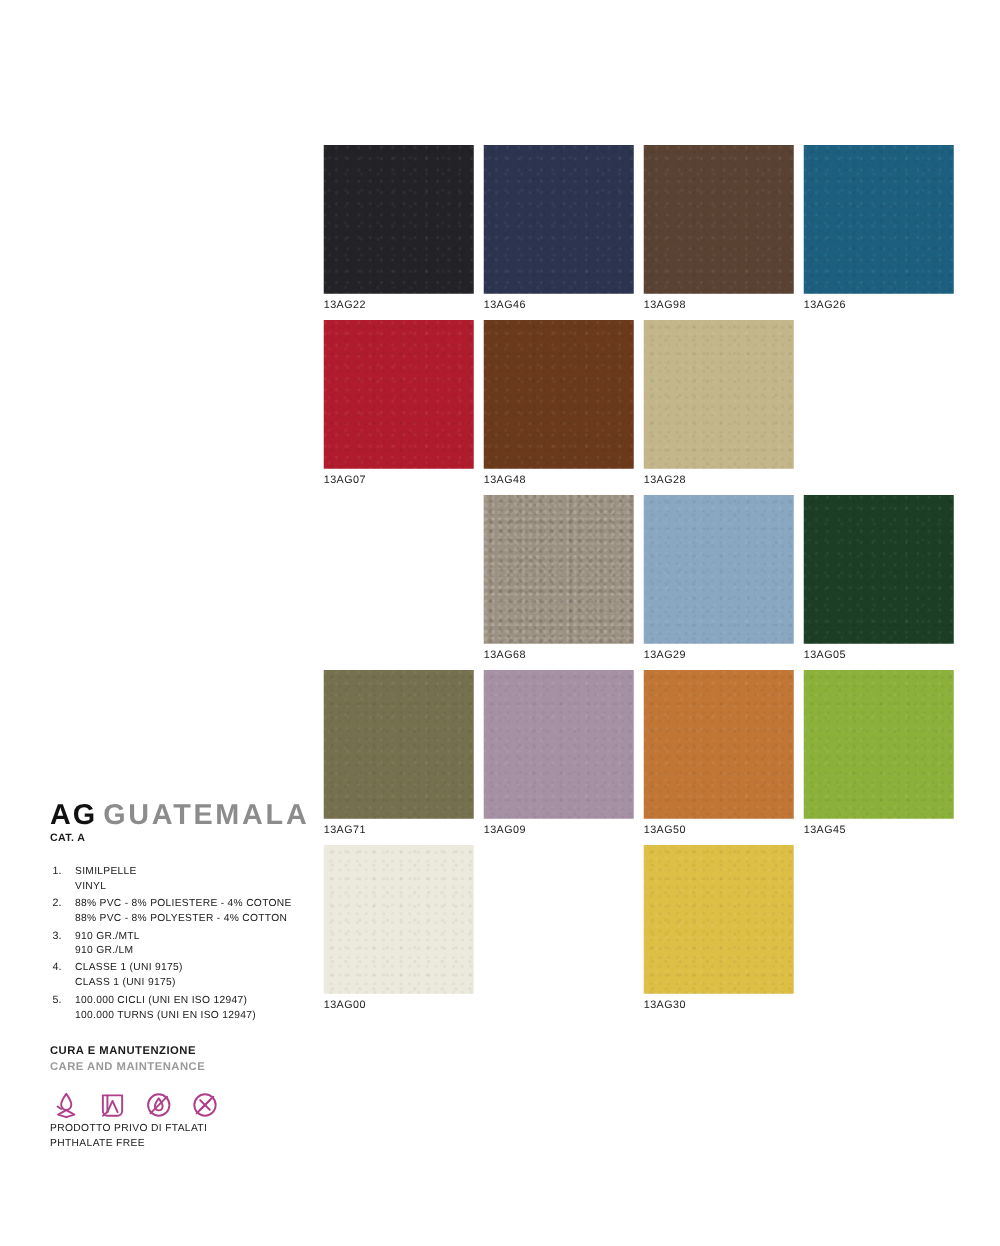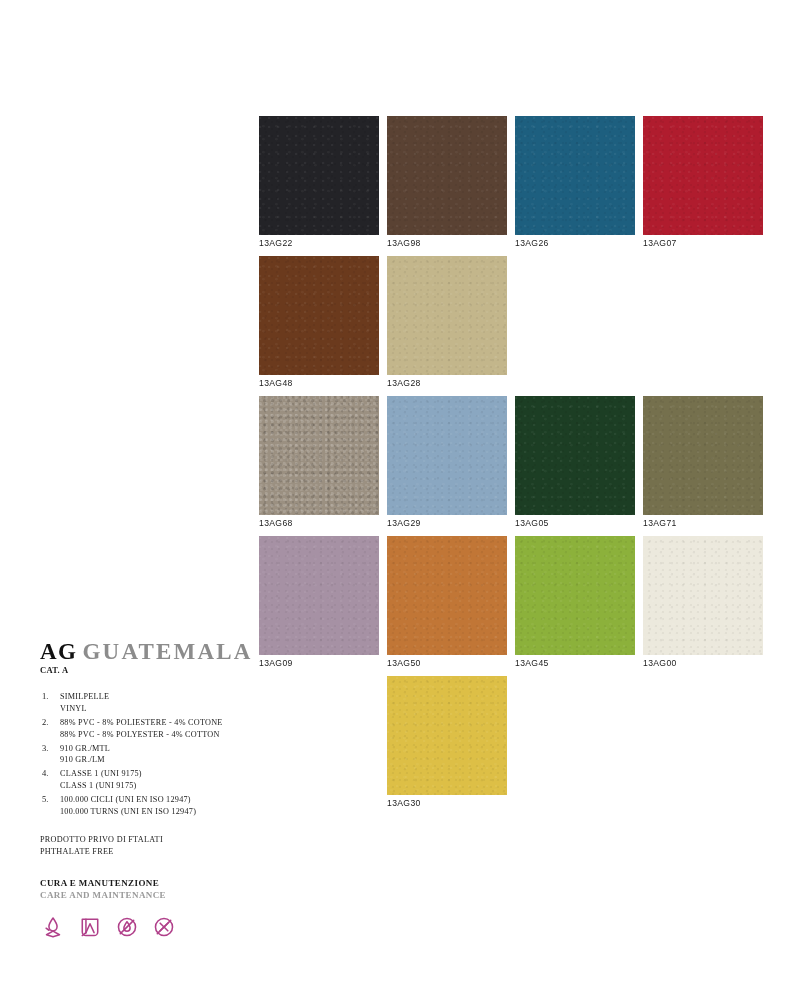--- a/index.html
+++ b/index.html
@@ -15,21 +15,20 @@
     overflow: hidden;
     position: relative;
   }
 
   
   #info-panel {
     position: absolute;
     left: 40px;
     top: 640px;
     width: 210px;
-    font-family: Liberation Serif, serif;
   }
 
   #brand-title {
     font-size: 23px;
     line-height: 1;
     white-space: nowrap;
     margin-bottom: 2px;
   }
   #brand-code {
     font-weight: bold;
@@ -210,25 +209,20 @@
       <span class="spec-it">CLASSE 1 (UNI 9175)</span>
       <span class="spec-en">CLASS 1 (UNI 9175)</span>
     </li>
     <li class="spec-item">
       <span class="spec-num">5.</span>
       <span class="spec-it">100.000 CICLI (UNI EN ISO 12947)</span>
       <span class="spec-en">100.000 TURNS (UNI EN ISO 12947)</span>
     </li>
   </ul>
 
-  <div id="phthalate-block">
-    <span class="phthalate-line">PRODOTTO PRIVO DI FTALATI</span>
-    <span class="phthalate-line">PHTHALATE FREE</span>
-  </div>
-
   <div>
     <span id="care-heading-it">CURA E MANUTENZIONE</span>
     <span id="care-heading-en">CARE AND MAINTENANCE</span>
 
     <div id="care-icons">
 
       <svg class="care-icon" viewBox="0 0 32 32">
         <g fill="none" stroke="#b0408a" stroke-width="1.9" stroke-linejoin="round" stroke-linecap="round">
           <path d="M16 5 C16 5 11 12 11 15.5 C11 18.5 13.3 20.8 16 20.8 C18.7 20.8 21 18.5 21 15.5 C21 12 16 5 16 5 Z"></path>
           <path d="M16 21 L8 25.5 L16 28 L24 25.5 Z"></path>
@@ -257,28 +251,37 @@
         <g fill="none" stroke="#b0408a" stroke-width="1.9" stroke-linejoin="round" stroke-linecap="round">
           <circle cx="16" cy="16" r="10.5"></circle>
           <path d="M11.3 11.3 L20.7 20.7"></path>
           <path d="M20.7 11.3 L11.3 20.7"></path>
           <path d="M7.8 24.2 L24.2 7.8"></path>
         </g>
       </svg>
 
     </div>
   </div>
+
+  <div id="phthalate-block">
+    <span class="phthalate-line">PRODOTTO PRIVO DI FTALATI</span>
+    <span class="phthalate-line">PHTHALATE FREE</span>
+  </div>
 </div>
 
 <div id="swatch-grid">
     <div class="swatch-cell">
       <div class="swatch-chip" style="background-color: rgb(35, 35, 39);"></div>
       <div class="swatch-label">13AG22</div>
     </div>
     <div class="swatch-cell">
+      <div class="swatch-chip" style="background-color: rgb(44, 52, 80);"></div>
+      <div class="swatch-label">13AG46</div>
+    </div>
+    <div class="swatch-cell">
       <div class="swatch-chip" style="background-color: rgb(90, 66, 51);"></div>
       <div class="swatch-label">13AG98</div>
     </div>
     <div class="swatch-cell">
       <div class="swatch-chip" style="background-color: rgb(29, 95, 127);"></div>
       <div class="swatch-label">13AG26</div>
     </div>
     <div class="swatch-cell">
       <div class="swatch-chip" style="background-color: rgb(176, 28, 46);"></div>
       <div class="swatch-label">13AG07</div>

